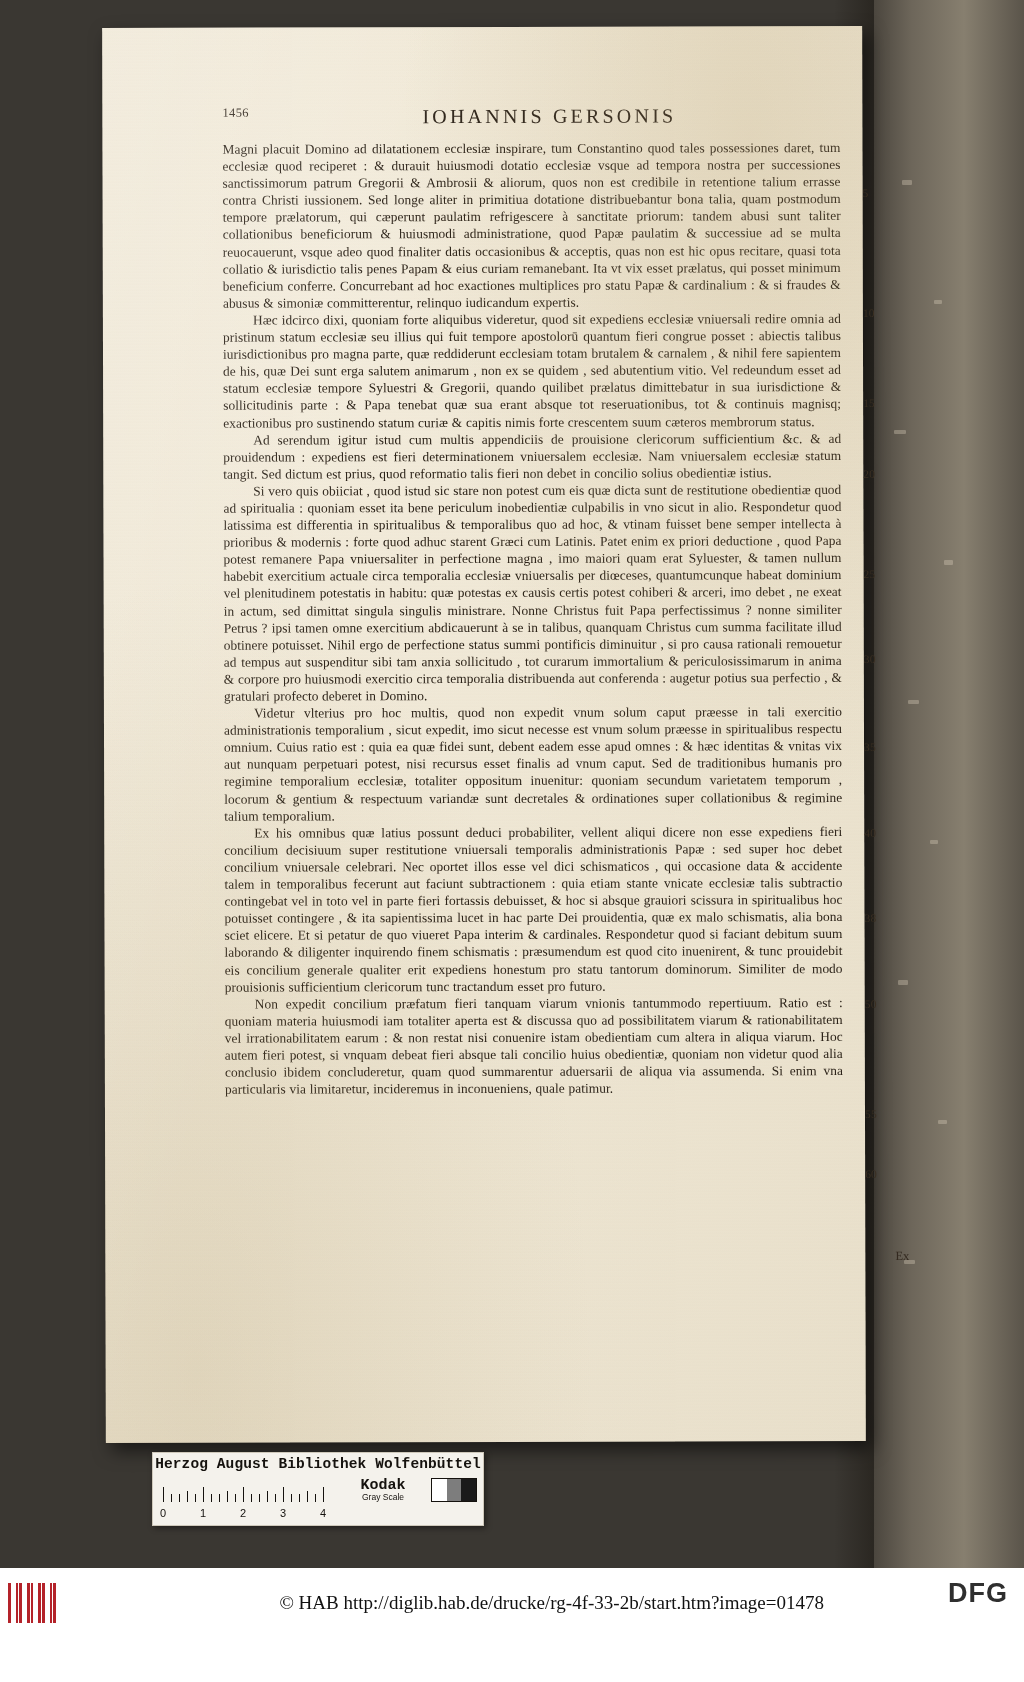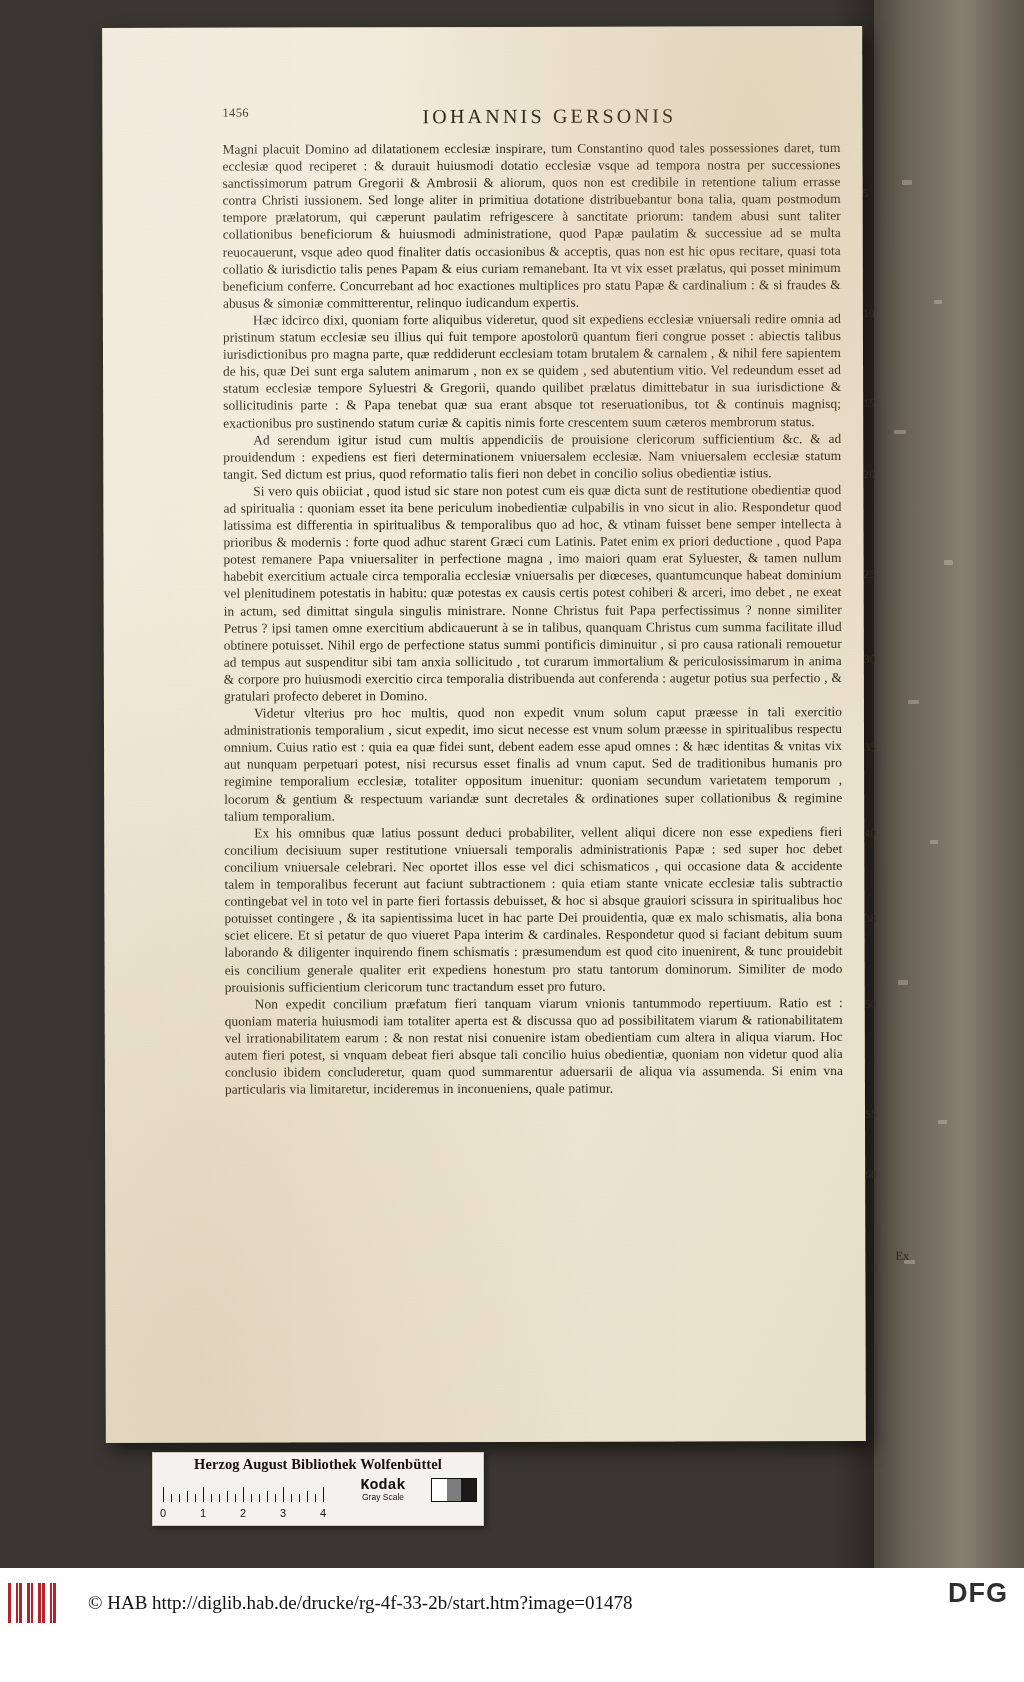--- a/index.html
+++ b/index.html
@@ -141,21 +141,21 @@
     position: absolute;
     left: 152px;
     top: 1452px;
     width: 330px;
     height: 72px;
     background: #f4f2ec;
     border: 1px solid #cfc9bb;
     box-shadow: 2px 2px 6px rgba(0,0,0,0.45);
   }
   #hab-label {
-    font-family: Liberation Serif, serif;
+    font-family: Liberation Mono, monospace;
     font-weight: bold;
     font-size: 14.5px;
     color: #15120e;
     text-align: center;
     padding-top: 3px;
     letter-spacing: 0.1px;
   }
   #ruler {
     position: absolute;
     left: 6px;
@@ -220,20 +220,21 @@
     height: 114px;
     background: #ffffff;
   }
   #footer-inner {
     position: absolute;
     left: 0; top: 12px;
     width: 824px;
     height: 46px;
     display: flex;
     align-items: center;
+    justify-content: space-between;
   }
   #barcode {
     width: 66px;
     height: 40px;
     margin-left: 8px;
     display: flex;
     gap: 1px;
     align-items: stretch;
   }
   #barcode i { display: block; background: #b4232a; width: 3px; }

